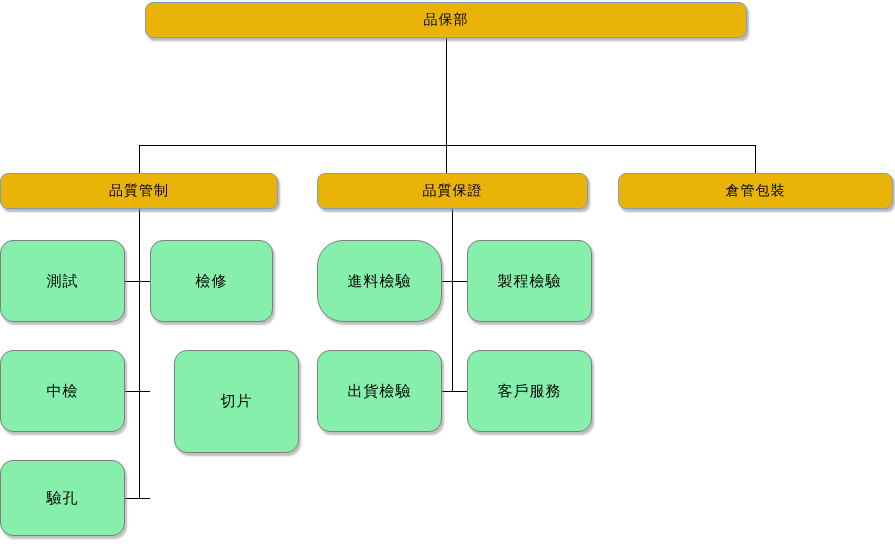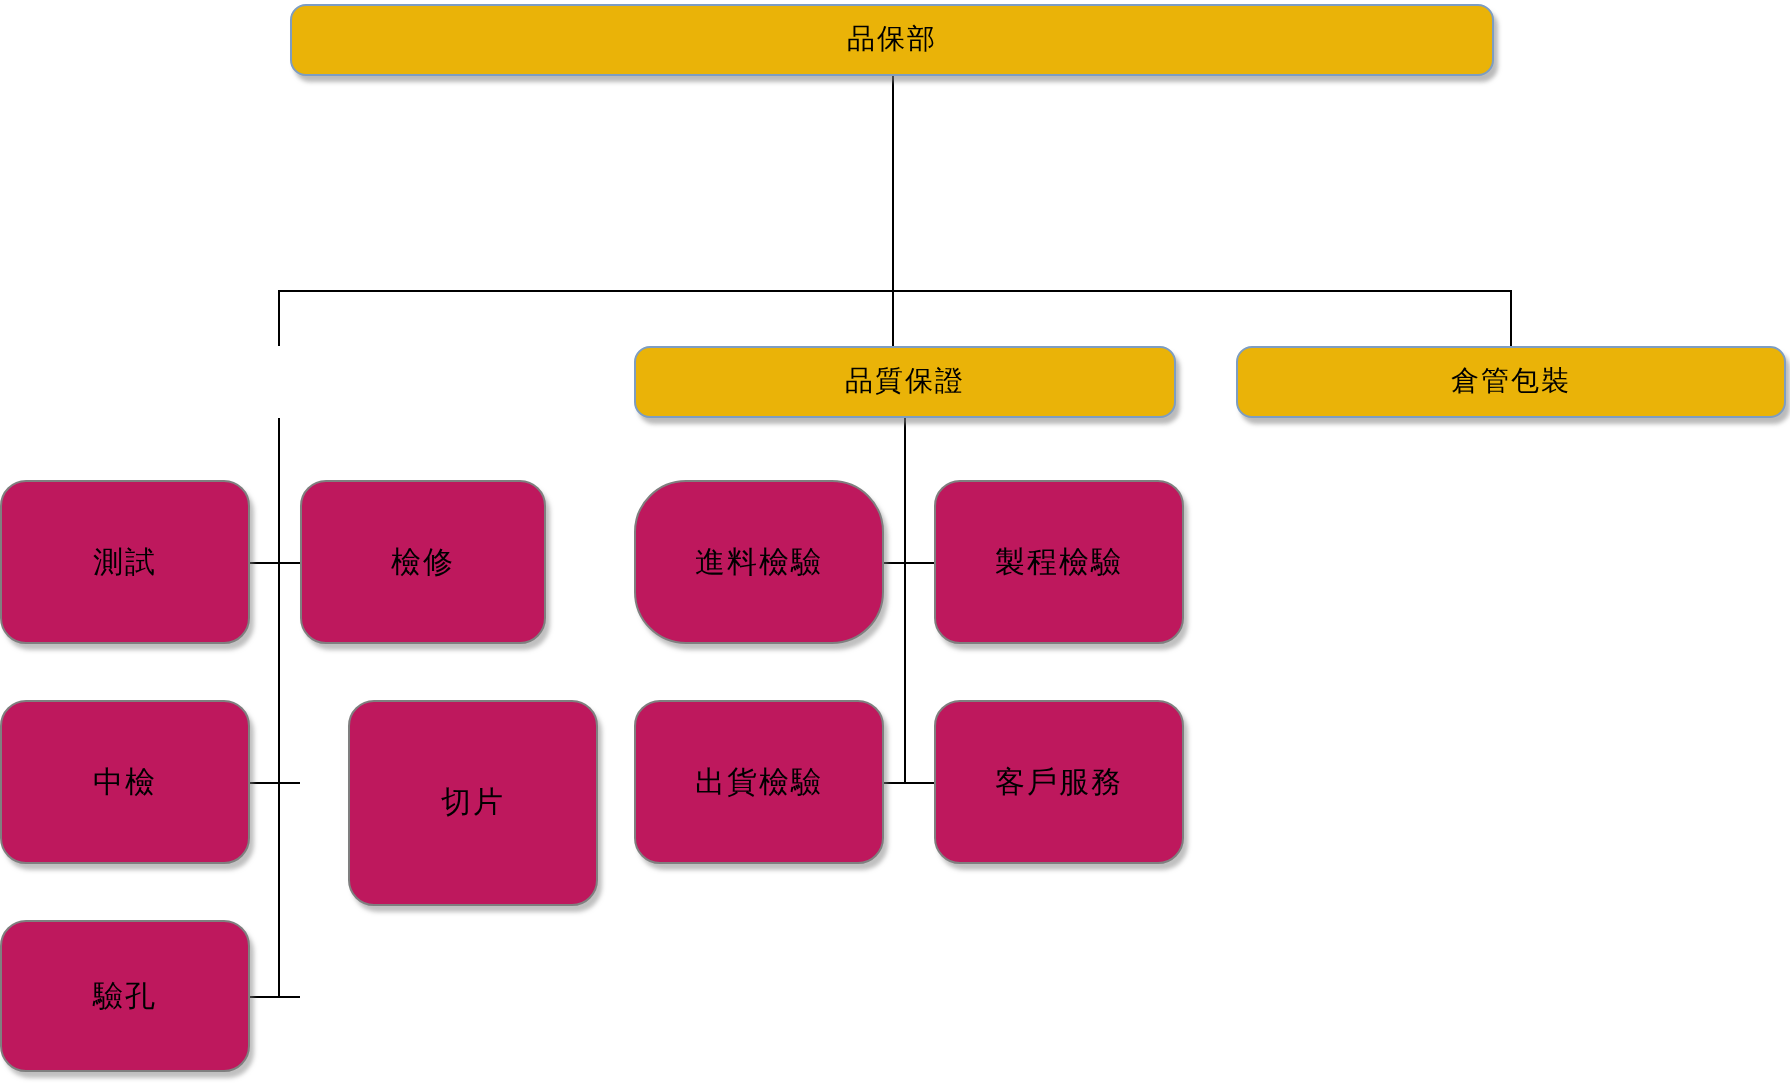--- a/index.html
+++ b/index.html
@@ -27,21 +27,21 @@
     letter-spacing: 1px;
   }
   .node.blue {
     background: #eab308;
     border: 1px solid #7d9dc2;
     border-radius: 8px;
     box-shadow: 2px 3px 2px rgba(130,130,130,0.55);
     font-size: 14px;
   }
   .node.gray {
-    background: #be185d;
+    background: #86efac;
     border: 1px solid #7f7f7f;
     border-radius: 13px;
     box-shadow: 2px 3px 2px rgba(130,130,130,0.5);
   }
   .line {
     position: absolute;
     background: #000000;
   }
   .line.v { width: 1px; }
   .line.h { height: 1px; }
@@ -90,20 +90,21 @@
   <div class="line v" id="l-trunk-qc"></div>
   <div class="line v" id="l-trunk-qa"></div>
   <div class="line h" id="l-stub-qc-r1"></div>
   <div class="line h" id="l-stub-qc-r2"></div>
   <div class="line h" id="l-stub-qc-r3"></div>
   <div class="line h" id="l-stub-qa-r1"></div>
   <div class="line h" id="l-stub-qa-r2"></div>
 
   <div class="node blue" id="n-top">品保部</div>
 
+  <div class="node blue" id="n-qc">品質管制</div>
   <div class="node blue" id="n-qa">品質保證</div>
   <div class="node blue" id="n-wh">倉管包裝</div>
 
   <div class="node gray" id="n-qc0">測試</div>
   <div class="node gray" id="n-qc1">檢修</div>
   <div class="node gray" id="n-qc2">中檢</div>
   <div class="node gray" id="n-qc3">切片</div>
   <div class="node gray" id="n-qc4">驗孔</div>
 
   <div class="node gray" id="n-qa0">進料檢驗</div>

